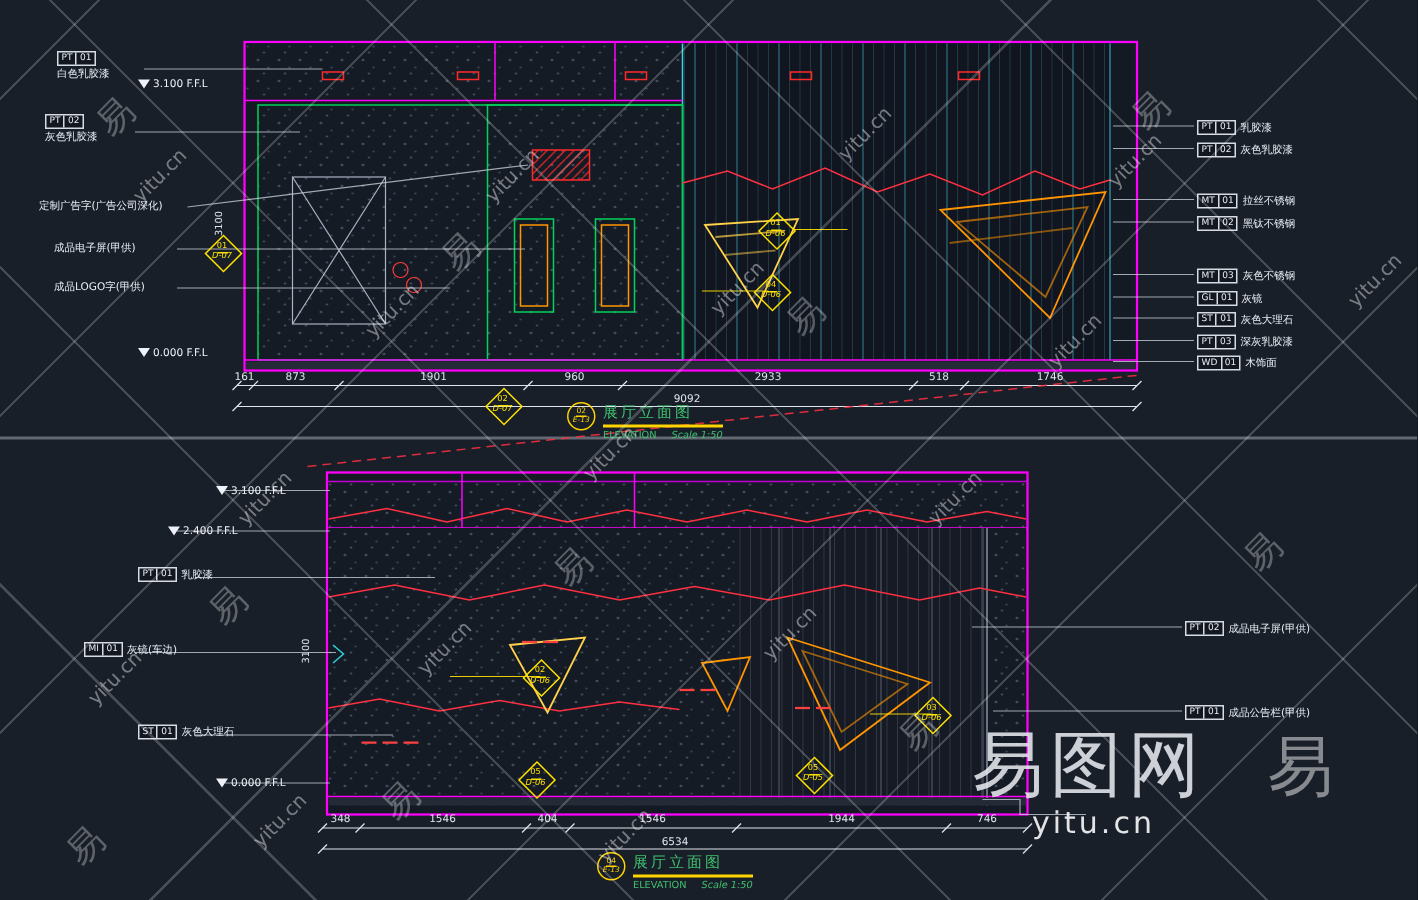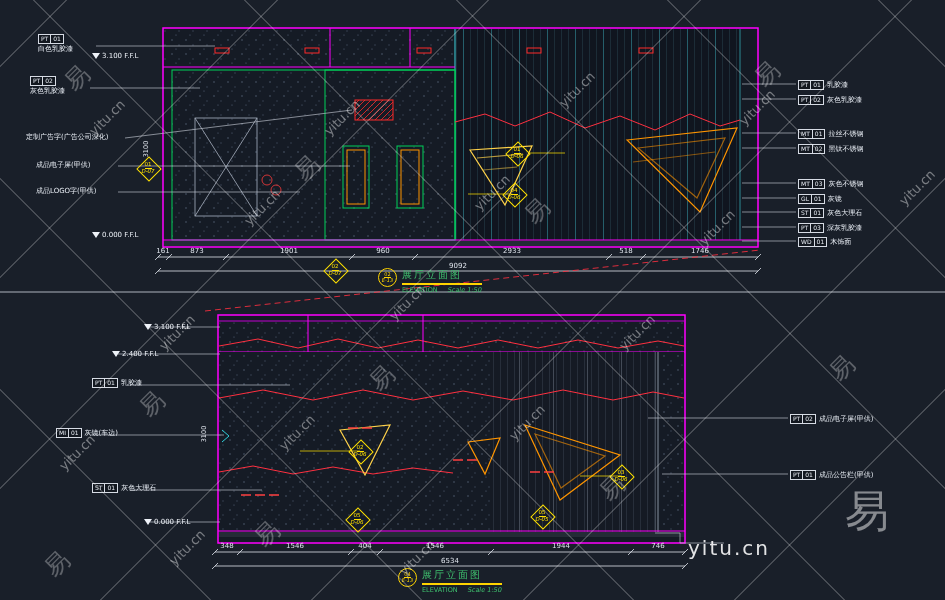--- a/index.html
+++ b/index.html
@@ -495,16 +495,17 @@
   <span class="wmg" style="left:65px;top:62px">易</span>
   <span class="wmg" style="left:295px;top:152px">易</span>
   <span class="wmg" style="left:525px;top:195px">易</span>
   <span class="wmg" style="left:755px;top:58px">易</span>
   <span class="wmg" style="left:140px;top:388px">易</span>
   <span class="wmg" style="left:370px;top:362px">易</span>
   <span class="wmg" style="left:600px;top:472px">易</span>
   <span class="wmg" style="left:830px;top:352px">易</span>
   <span class="wmg" style="left:255px;top:518px">易</span>
   <span class="wmg" style="left:45px;top:548px">易</span>
+  <span class="brand">易图网</span>
   <span class="brand-sub">yitu.cn</span>
   <span class="brand-glyph">易</span>
 
 </div>
 
 </body></html>

